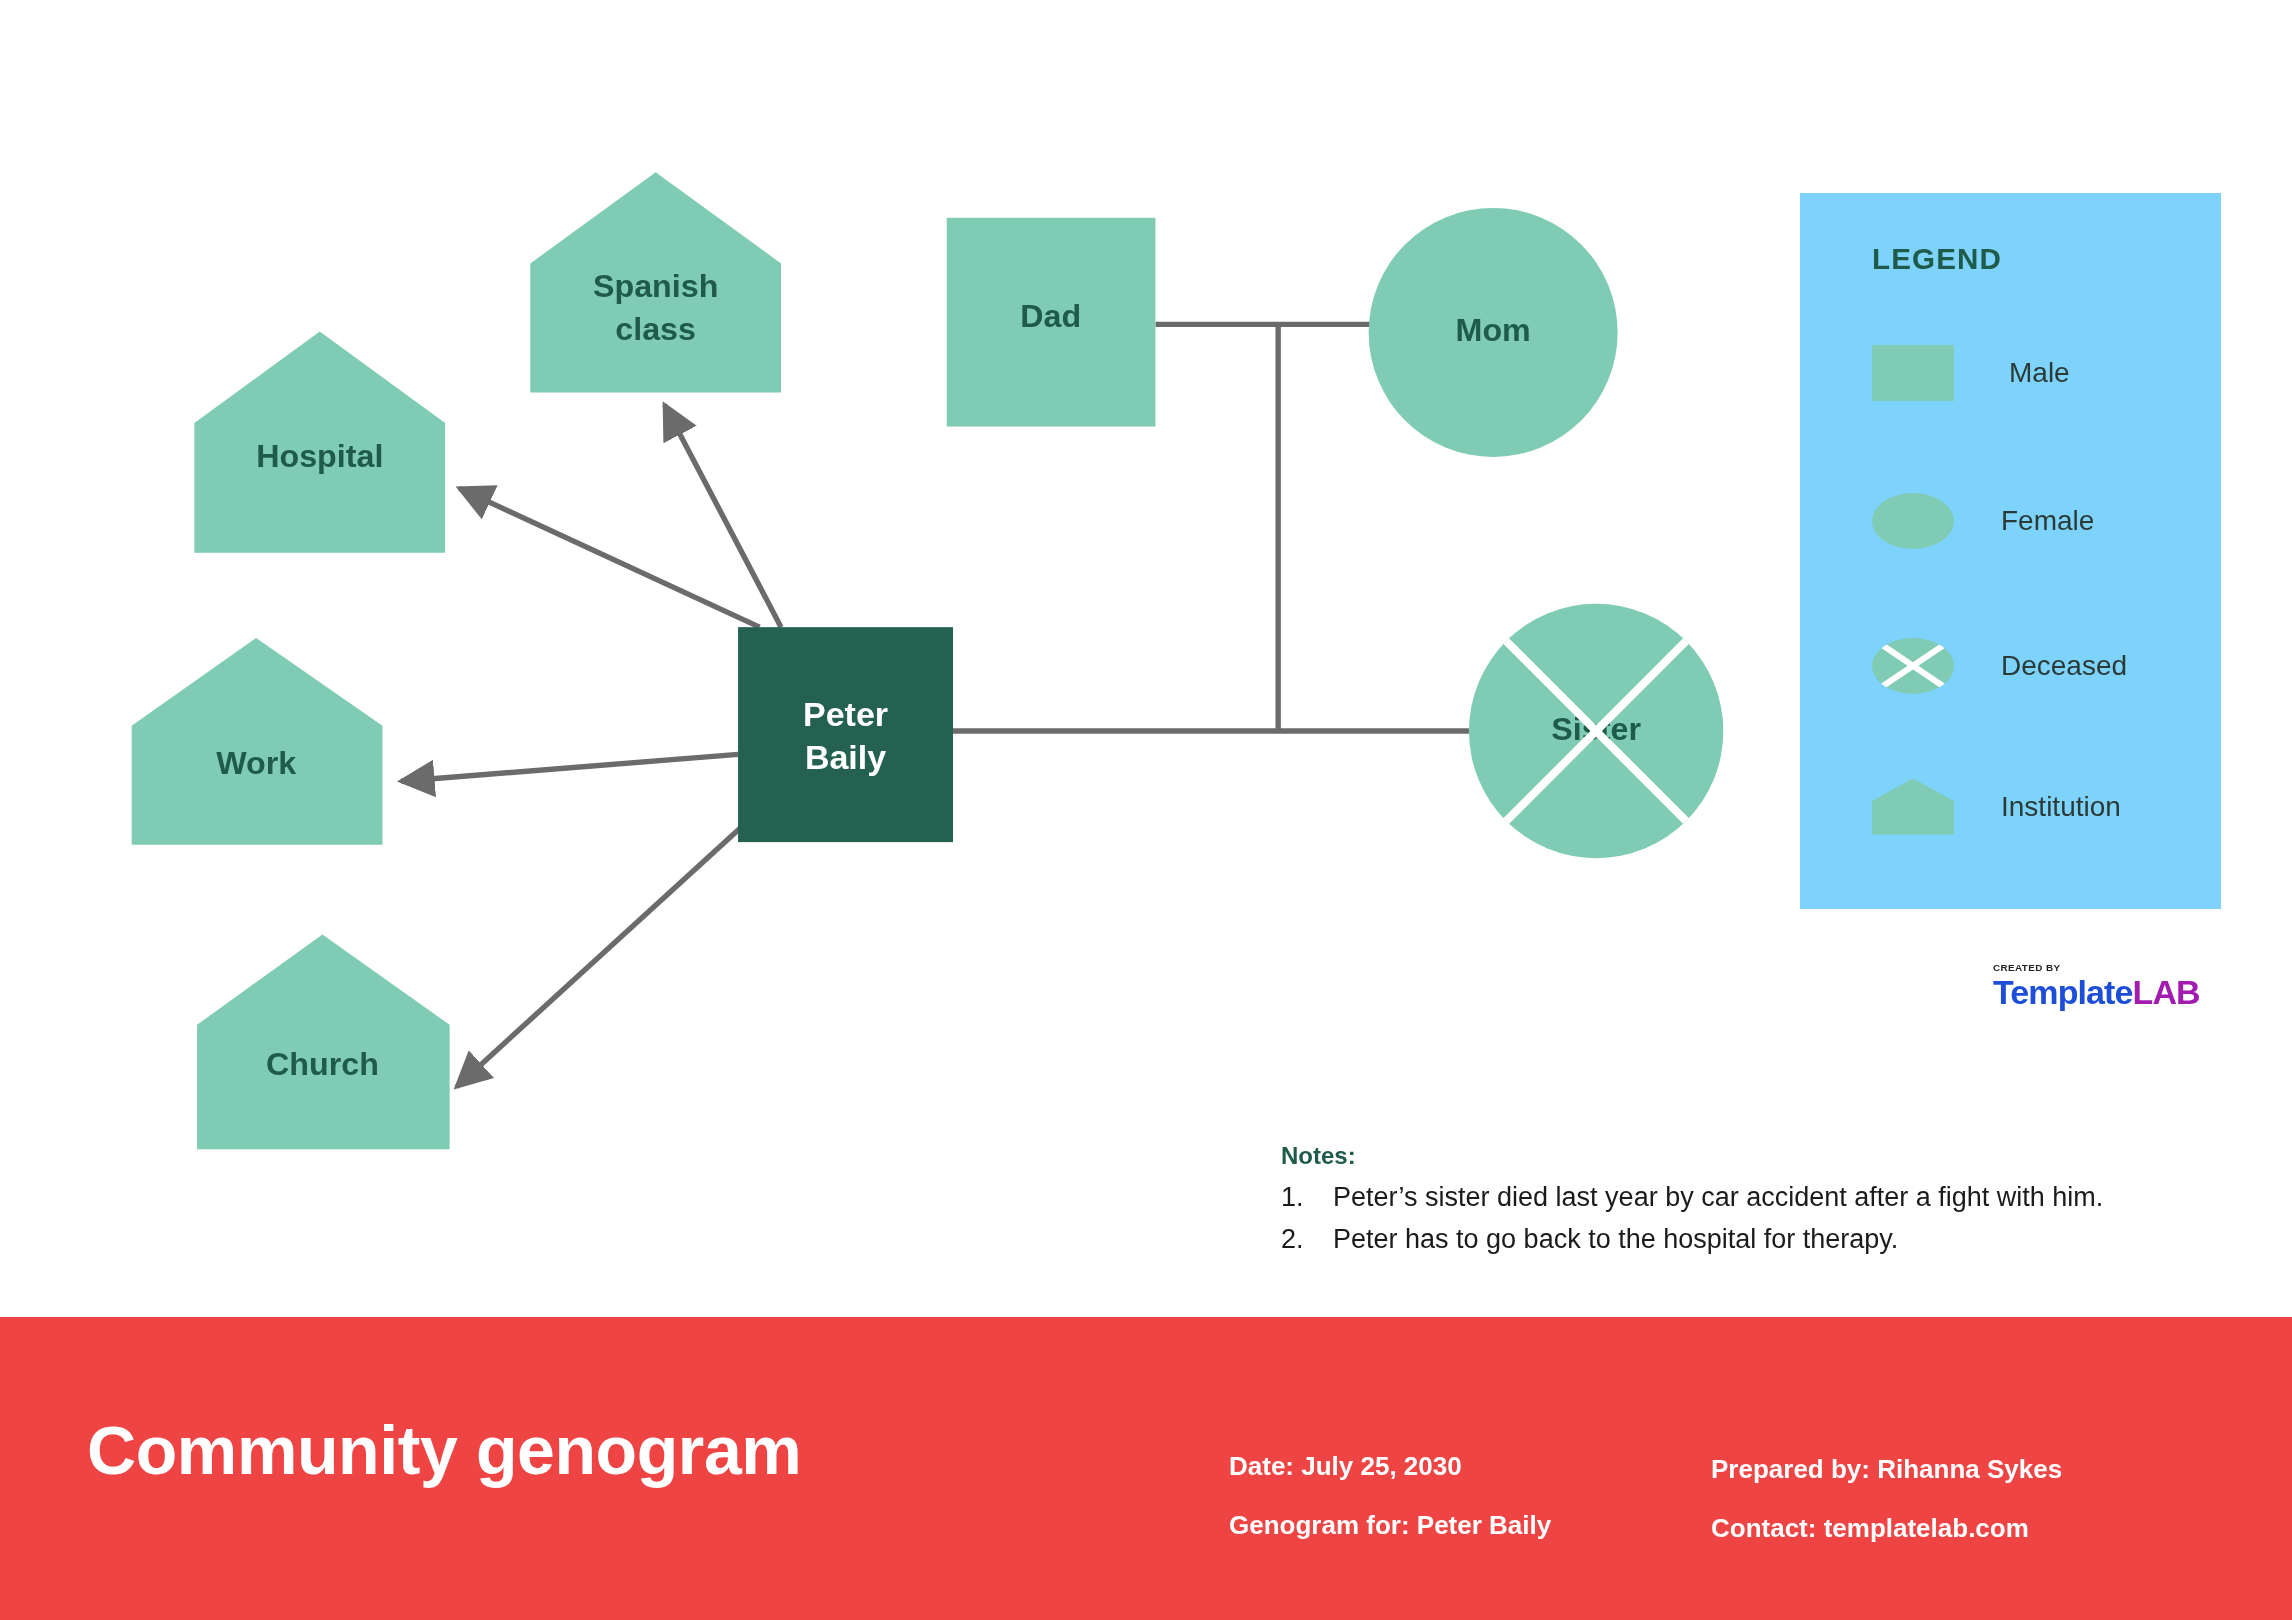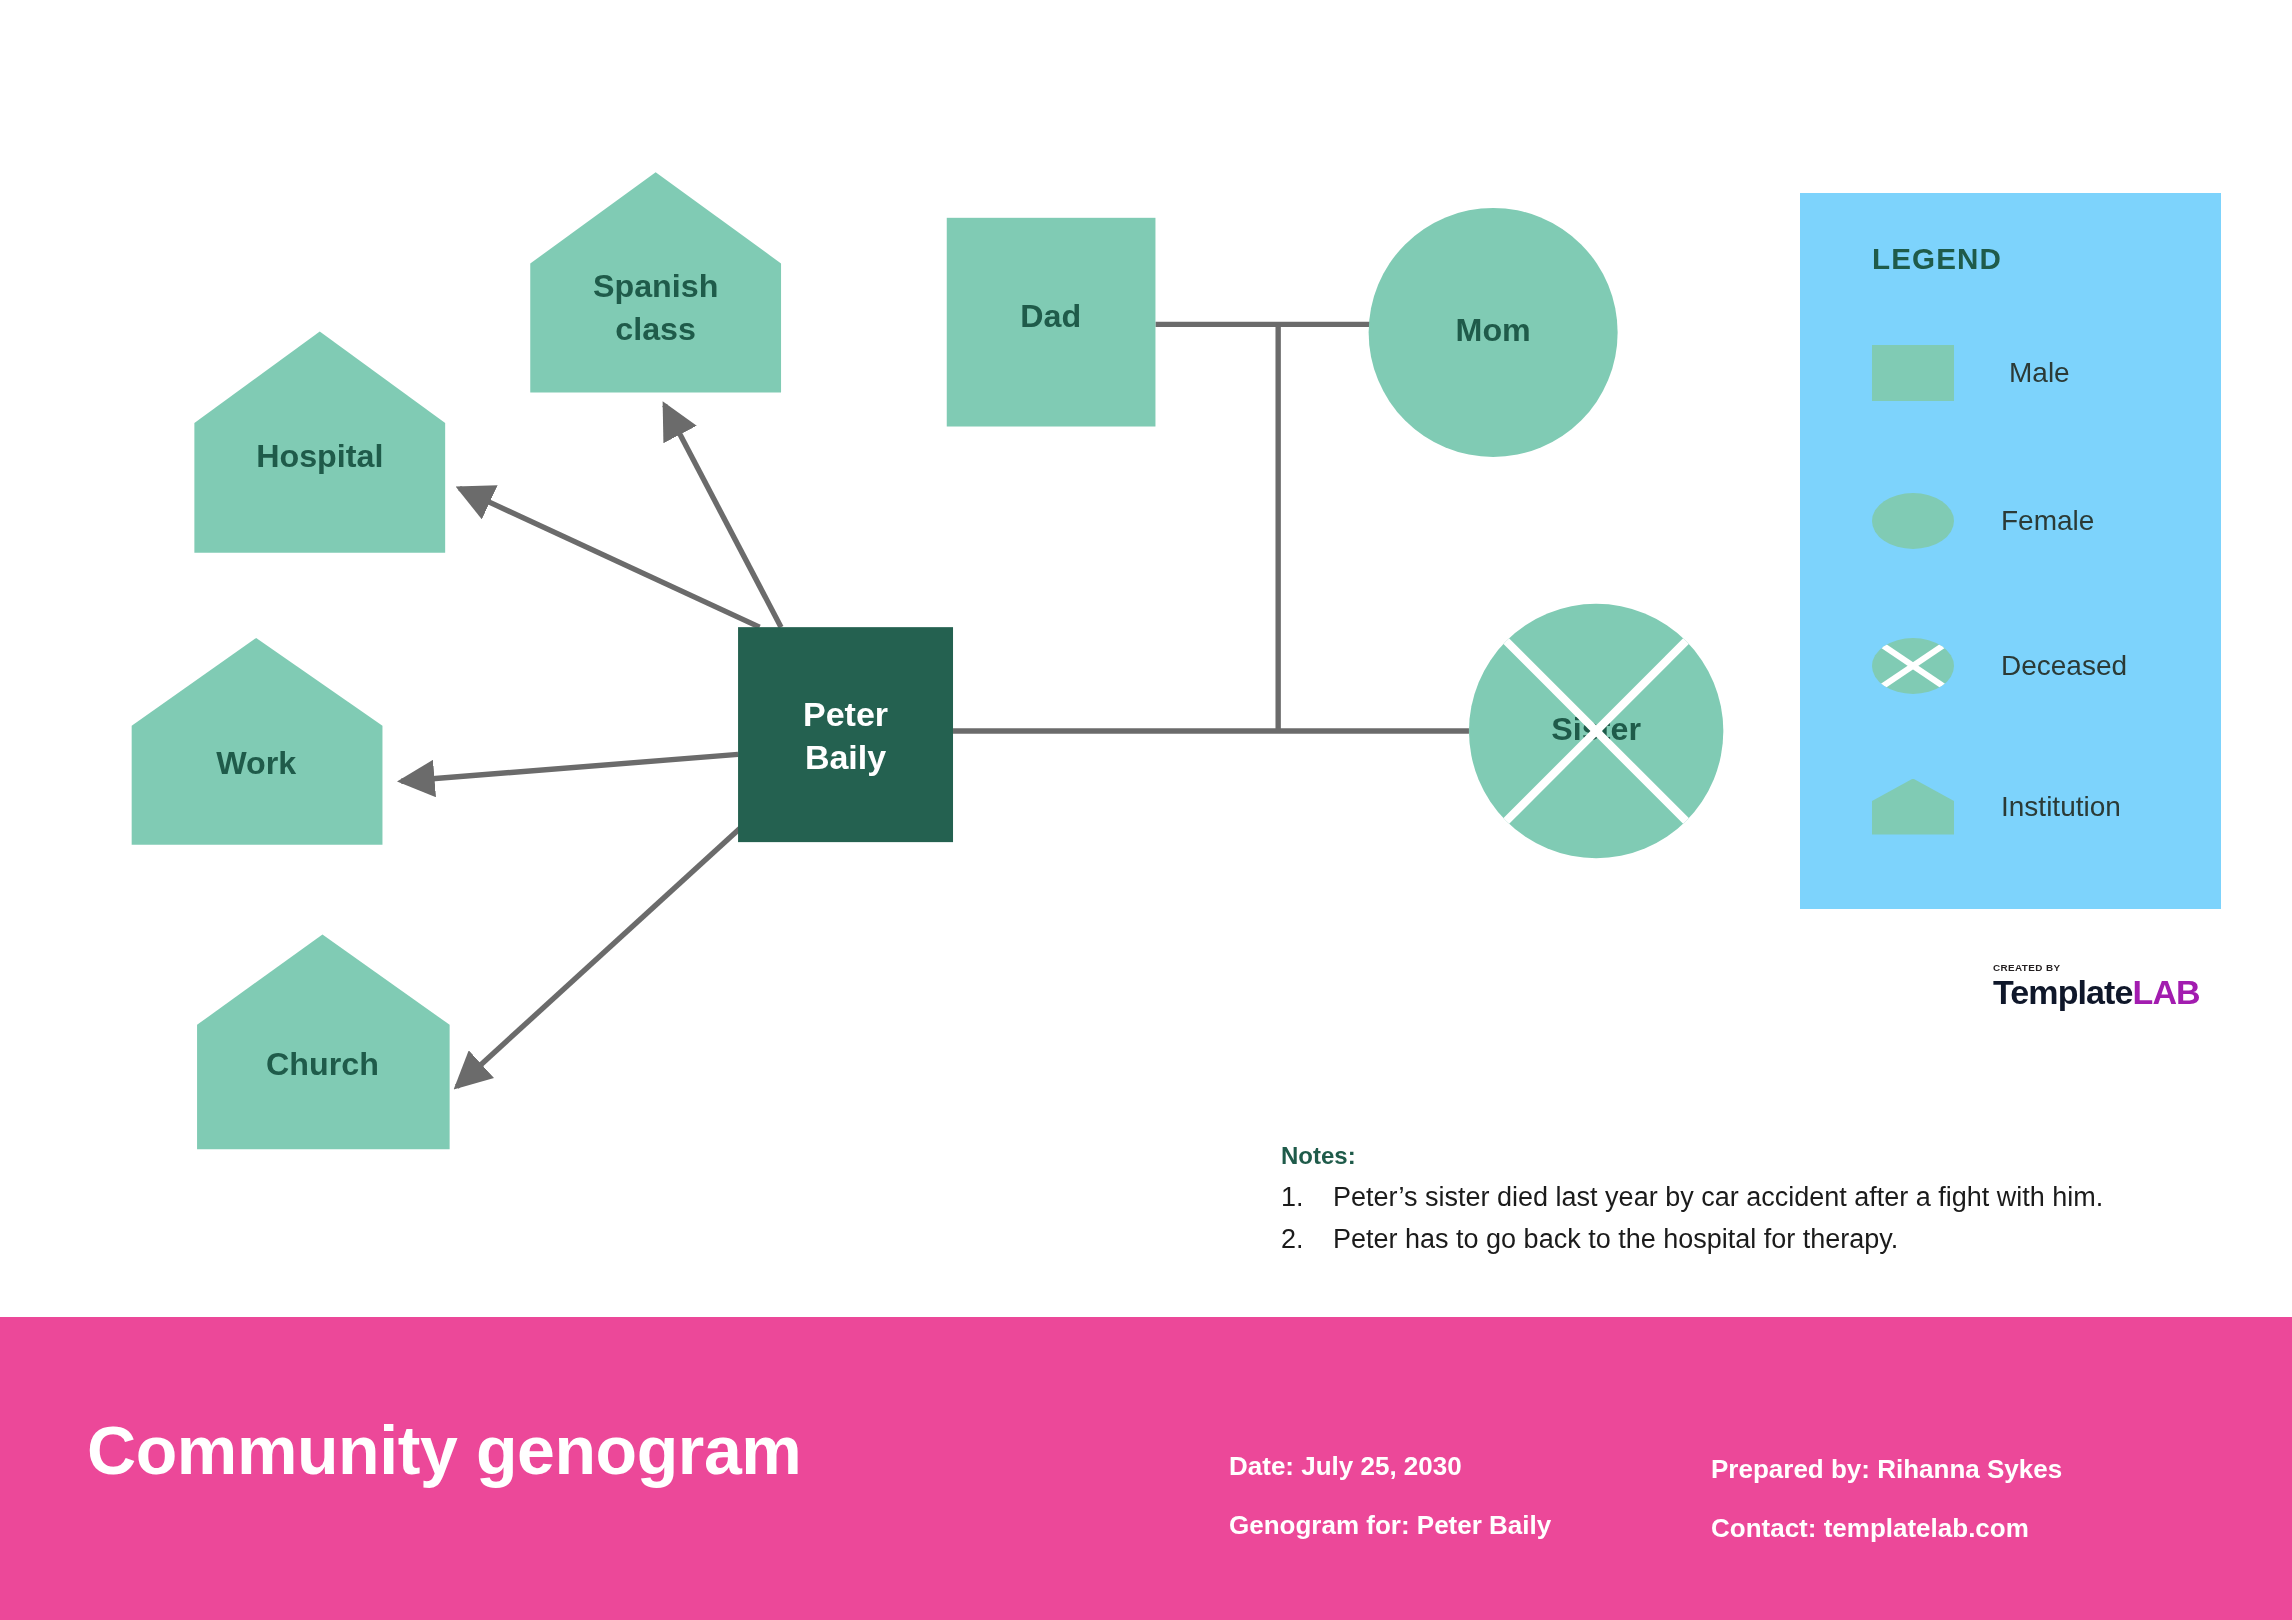--- a/index.html
+++ b/index.html
@@ -110,21 +110,21 @@
     letter-spacing: 0.4px;
     color: #231F20;
     margin-bottom: 1.8px;
   }
   #logo-main {
     font-size: 34px;
     font-weight: bold;
     letter-spacing: -0.9px;
     white-space: nowrap;
   }
-  #logo-template { color: #0f172a; }
+  #logo-template { color: #1d4ed8; }
   #logo-lab { color: #a21caf; }
 
   
   #notes {
     position: absolute;
     left: 1281px;
     top: 1142px;
     width: 896px;
   }
   #notes-title {
@@ -145,21 +145,21 @@
   }
   .note-text { flex: 1 1 auto; }
 
   
   #footer {
     position: absolute;
     left: 0;
     top: 1317px;
     width: 2293px;
     height: 304px;
-    background: #ec4899;
+    background: #ef4444;
   }
   #footer-title {
     position: absolute;
     left: 87px;
     top: 94px;
     font-size: 68px;
     font-weight: bold;
     color: #ffffff;
     letter-spacing: -0.4px;
     white-space: nowrap;

